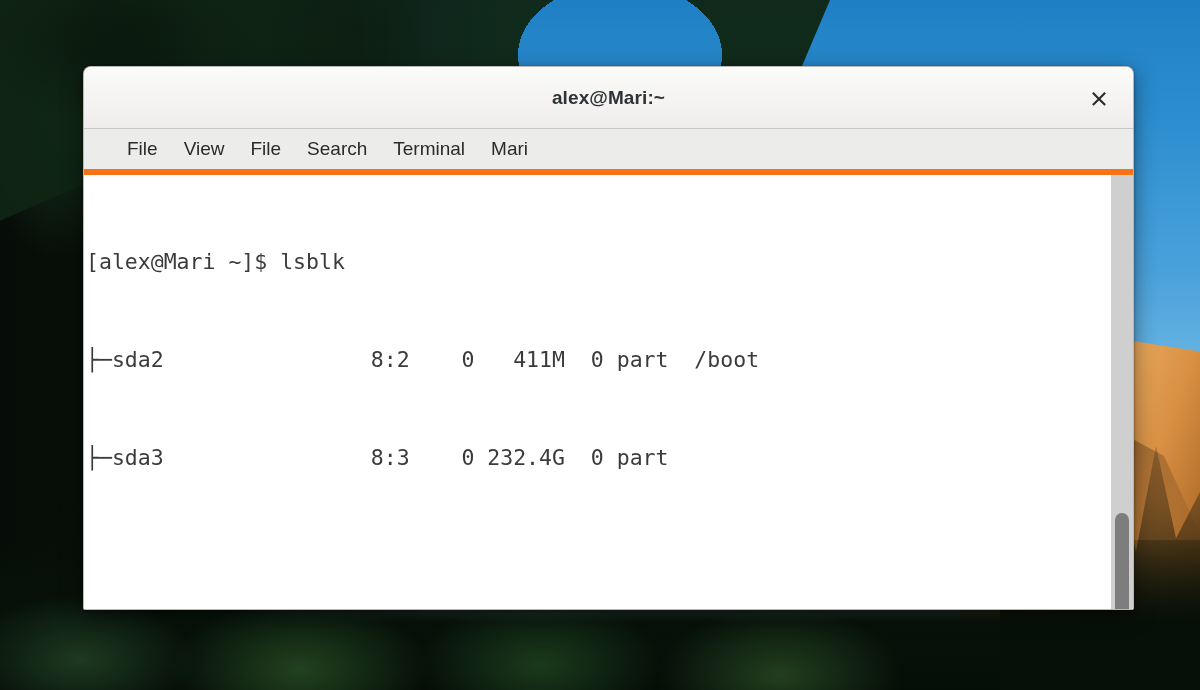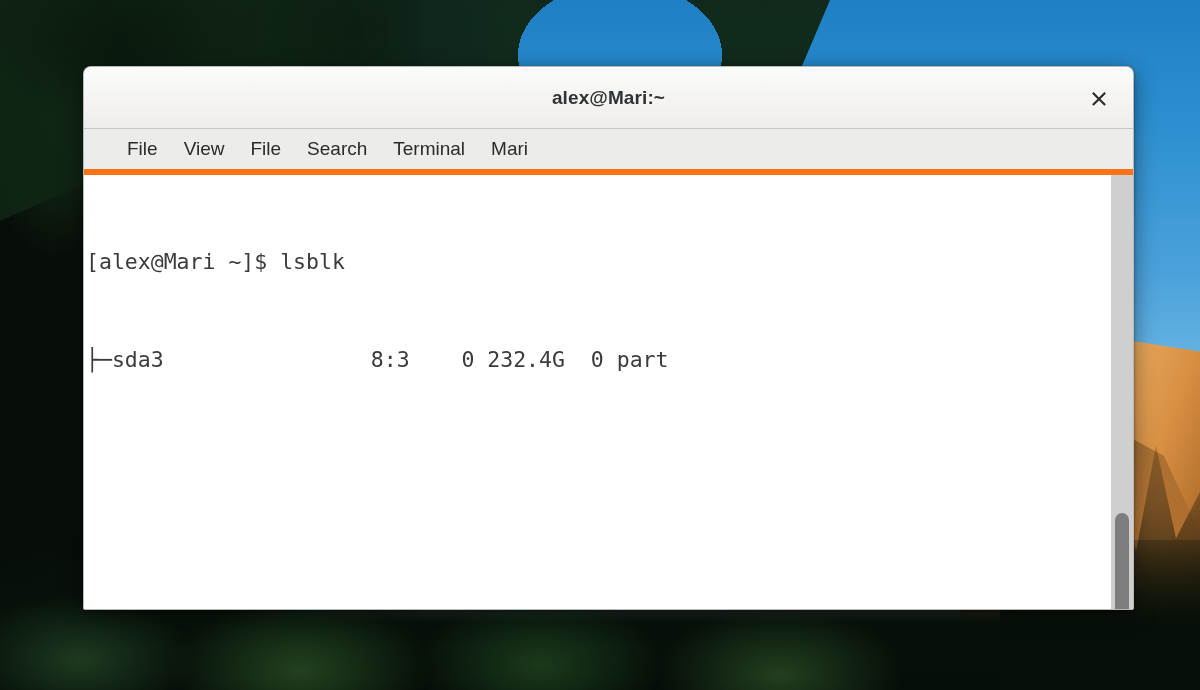--- a/index.html
+++ b/index.html
@@ -227,20 +227,21 @@
       <div class="menu-item">File</div>
       <div class="menu-item">Search</div>
       <div class="menu-item">Terminal</div>
       <div class="menu-item">Mari</div>
     </div>
 
     <div id="term-body">
       <div id="term-screen">
         <div id="term-lines">
           <div class="term-line">[alex@Mari ~]$ lsblk</div>
+          <div class="term-line">├─sda2                8:2    0   411M  0 part  /boot</div>
           <div class="term-line">├─sda3                8:3    0 232.4G  0 part</div>
           
           
           
           
           
         </div>
       </div>
       <div id="term-scrollbar">
         <div id="term-scroll-thumb"></div>

